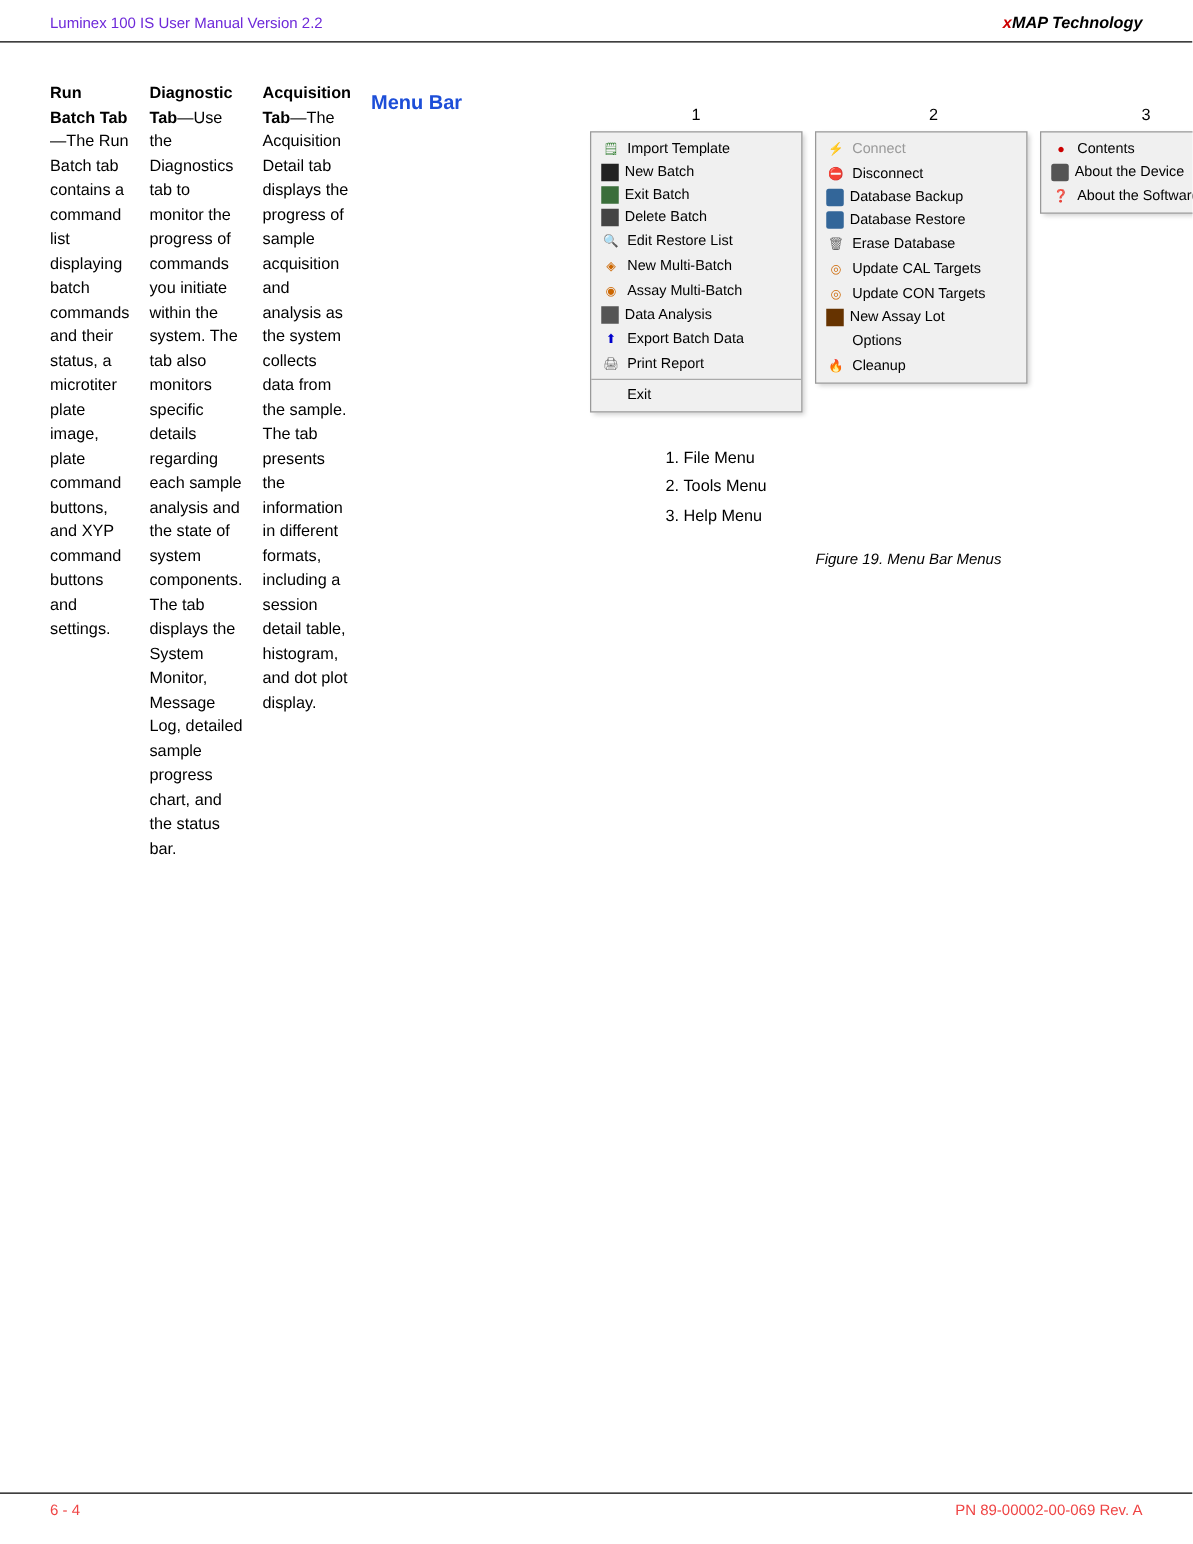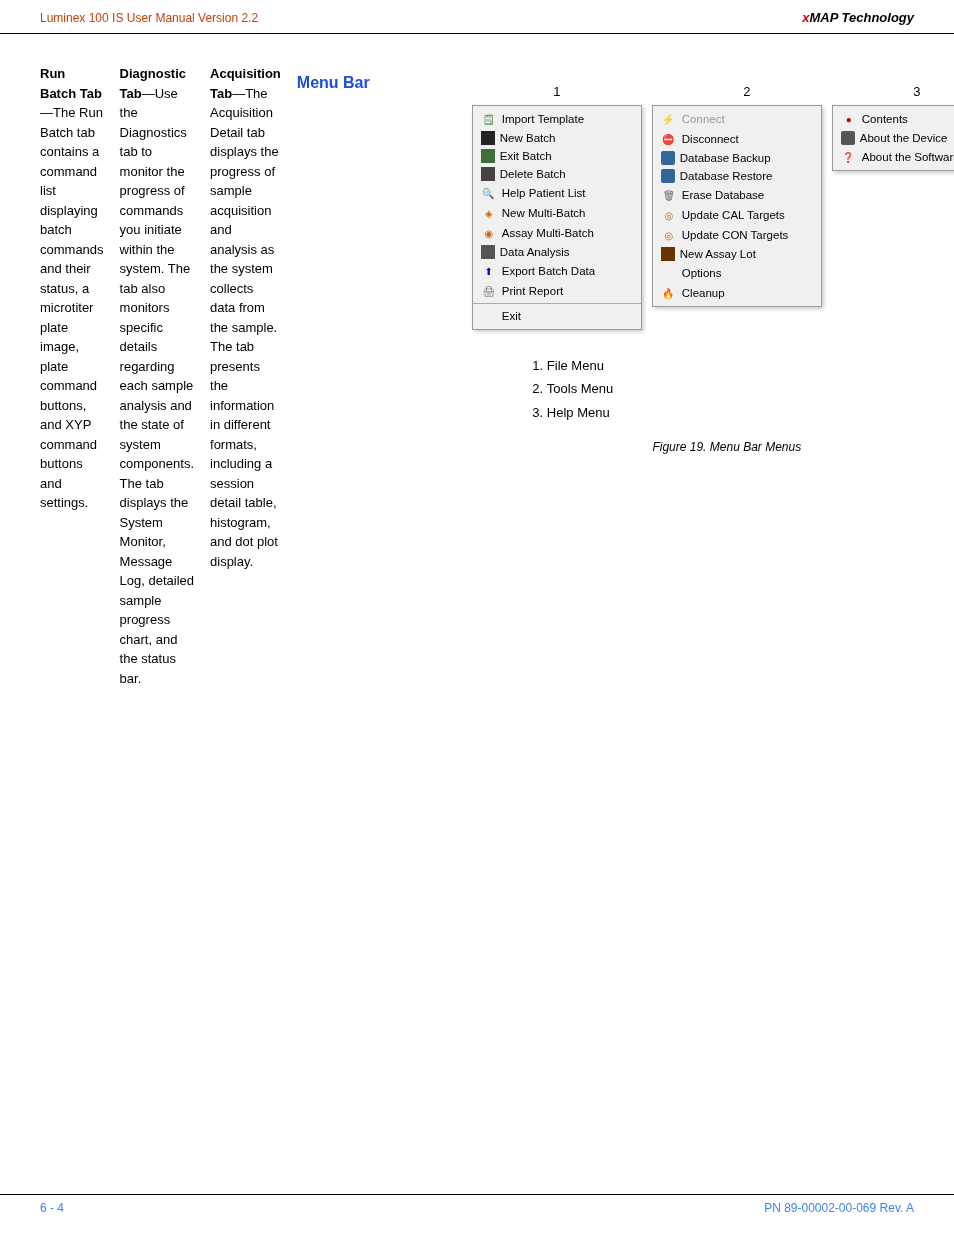--- a/index.html
+++ b/index.html
@@ -16,21 +16,21 @@
     
     .page-header {
       display: flex;
       justify-content: space-between;
       align-items: center;
       padding: 10px 40px 8px 40px;
       border-bottom: 1px solid #000;
     }
     .header-left {
       font-size: 12px;
-      color: #c2410c;
+      color: #6d28d9;
     }
     .header-right {
       font-size: 13px;
       font-weight: bold;
       font-style: italic;
       color: #000;
     }
     .header-right span.x-italic {
       font-style: italic;
       color: #c00;
@@ -165,21 +165,21 @@
     
     .page-footer {
       position: absolute;
       bottom: 20px;
       left: 0;
       right: 0;
       display: flex;
       justify-content: space-between;
       padding: 0 40px;
       font-size: 12px;
-      color: #3b82f6;
+      color: #ef4444;
       border-top: 1px solid #000;
       padding-top: 6px;
     }
 
     
     .icon-green { color: #2a7a2a; }
     .icon-orange { color: #cc6600; }
     .icon-blue { color: #0000cc; }
     .icon-red { color: #cc0000; }
     .icon-gray { color: #666; }
@@ -247,21 +247,21 @@
               <div class="menu-item">
                 <span class="mi-icon" style="background:#3a6e3a;width:14px;height:14px;display:inline-block;"></span>
                 <span>Exit Batch</span>
               </div>
               <div class="menu-item">
                 <span class="mi-icon" style="background:#444;width:14px;height:14px;display:inline-block;"></span>
                 <span>Delete Batch</span>
               </div>
               <div class="menu-item">
                 <span class="mi-icon icon-gray">🔍</span>
-                <span>Help Patient List</span>
+                <span>Edit Restore List</span>
               </div>
               <div class="menu-item">
                 <span class="mi-icon icon-orange">◈</span>
                 <span>New Multi-Batch</span>
               </div>
               <div class="menu-item">
                 <span class="mi-icon icon-orange">◉</span>
                 <span>Assay Multi-Batch</span>
               </div>
               <div class="menu-item">

